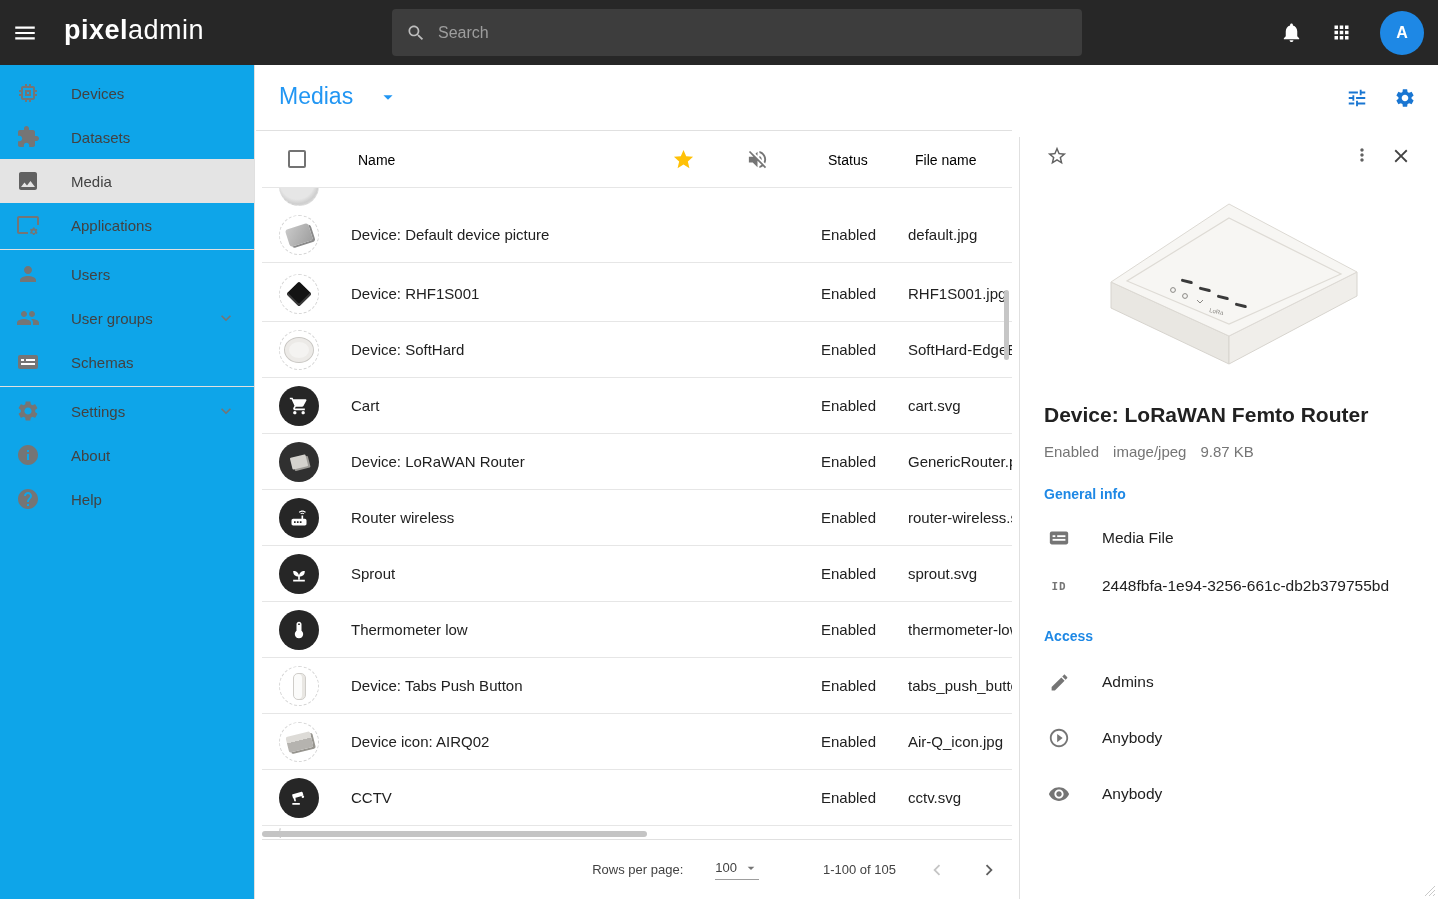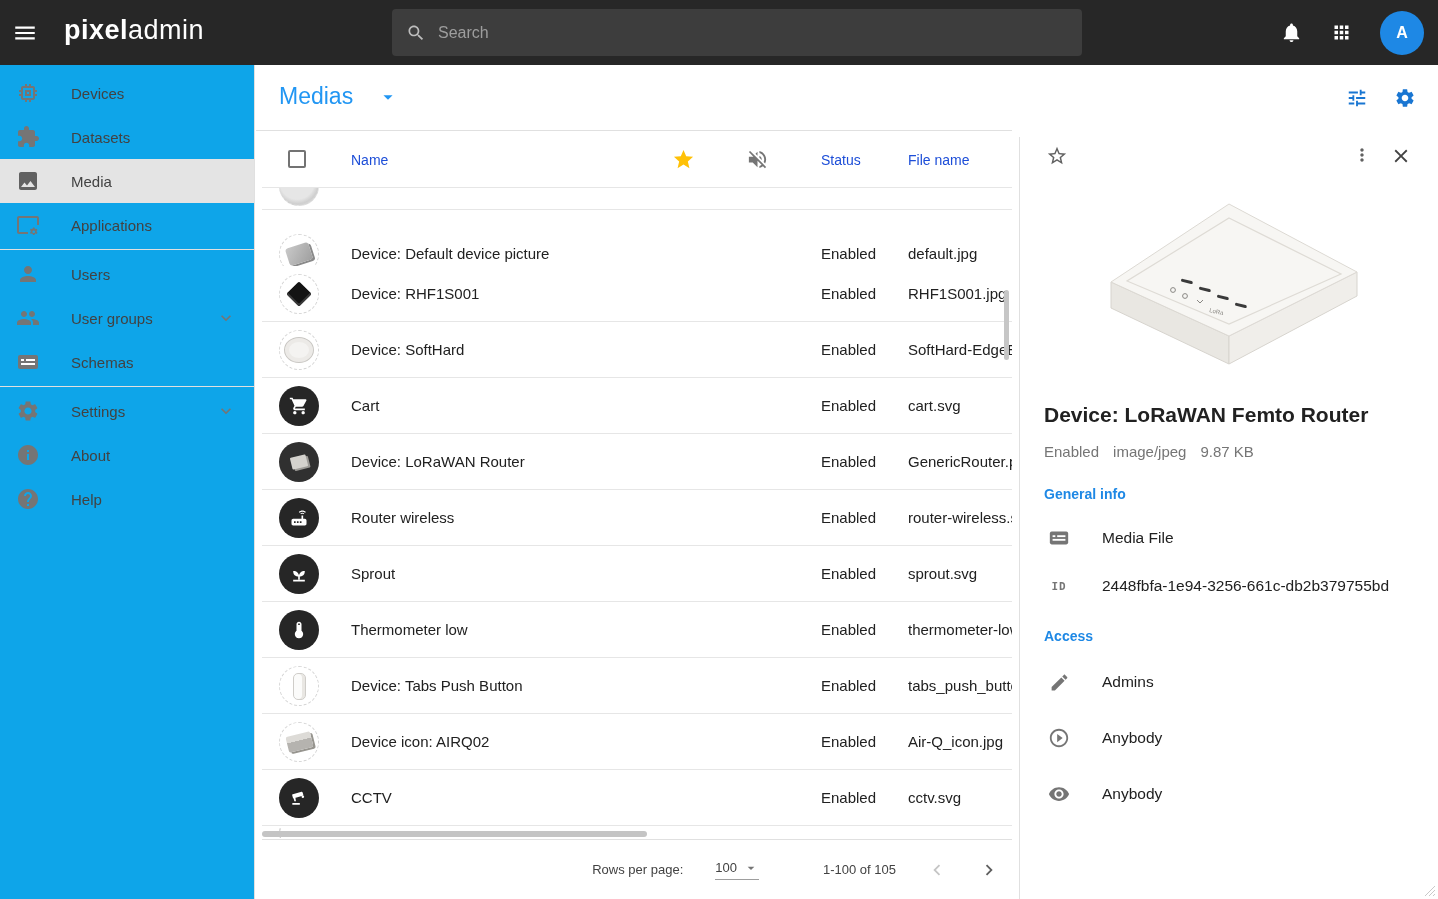--- a/index.html
+++ b/index.html
@@ -37,21 +37,21 @@
   .page-title { font-size:23px; color:#2196f3; font-weight:500; }
   .title-caret { color:#2196f3; }
   .header-actions { position:absolute; right:22px; top:22px; display:flex; gap:26px; }
   .header-actions .hic { color:#1976d2; cursor:pointer; }
   .header-rule { position:absolute; left:256px; top:130px; width:756px; height:1px; background:#e0e0e0; z-index:11; }
 
   
   .table-area { position:absolute; left:262px; top:131px; width:750px; height:708px; background:#fff; overflow:hidden; }
   .thead { position:absolute; left:0; top:0; width:100%; height:57px; border-bottom:1px solid #e6e6e6; }
   .checkbox { position:absolute; left:26px; top:19px; width:18px; height:18px; border:2px solid #737373; border-radius:2px; cursor:pointer; }
-  .col-label { position:absolute; top:21px; font-size:14px; color:#1d4ed8; }
+  .col-label { position:absolute; top:21px; font-size:14px; color:#000000;margin-left:7px; }
   .cl-name { left:89px; }
   .cl-status { left:559px; }
   .cl-file { left:646px; }
   .hdr-star { position:absolute; left:410px; top:17px; color:#ffc107; cursor:pointer; }
   .hdr-vol { position:absolute; left:484px; top:17px; color:#757575; cursor:pointer; }
 
   .trow { position:absolute; left:0; width:100%; height:56px; border-bottom:1px solid #e6e6e6; background:#fff; }
   .thumb { position:absolute; left:17px; top:8px; width:40px; height:40px; border-radius:50%; display:flex; align-items:center; justify-content:center; overflow:hidden; }
   .thumb.glyph { background:#262626; color:#fff; }
   .thumb.photo { background:#fff; border:1px dashed #d6d6d6; }
@@ -283,21 +283,21 @@
           </svg>
         </span>
       <span class="col-label cl-status">Status</span>
       <span class="col-label cl-file">File name</span>
     </div>
 
     <div class="partial-row-top">
       <span class="partial-thumb"></span>
     </div>
 
-    <div class="trow" style="top:95px">
+    <div class="trow" style="top:76px">
       <span class="thumb photo">
           <span class="shp-graybox"></span>
         </span>
       <span class="cell c-name">Device: Default device picture</span>
       <span class="cell c-status">Enabled</span>
       <span class="cell c-file">default.jpg</span>
     </div>
 
     <div class="trow" style="top:135px">
       <span class="thumb photo">

